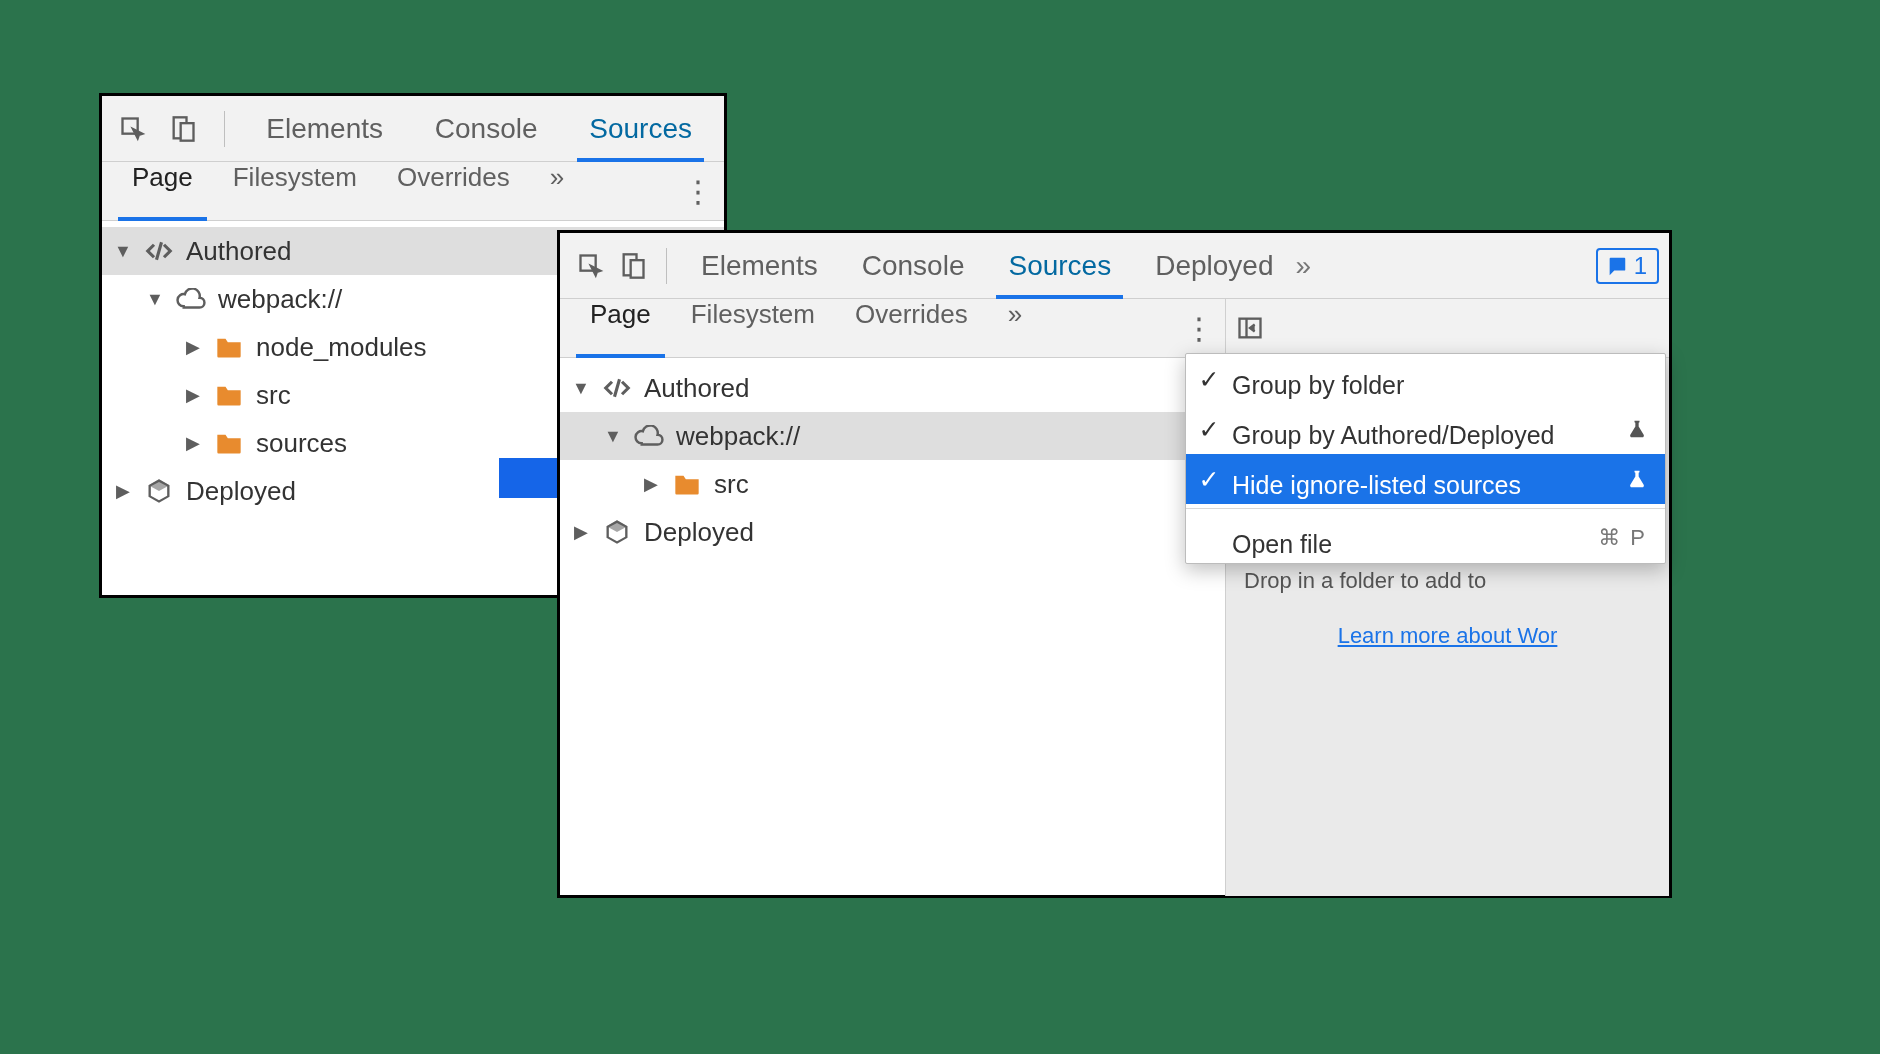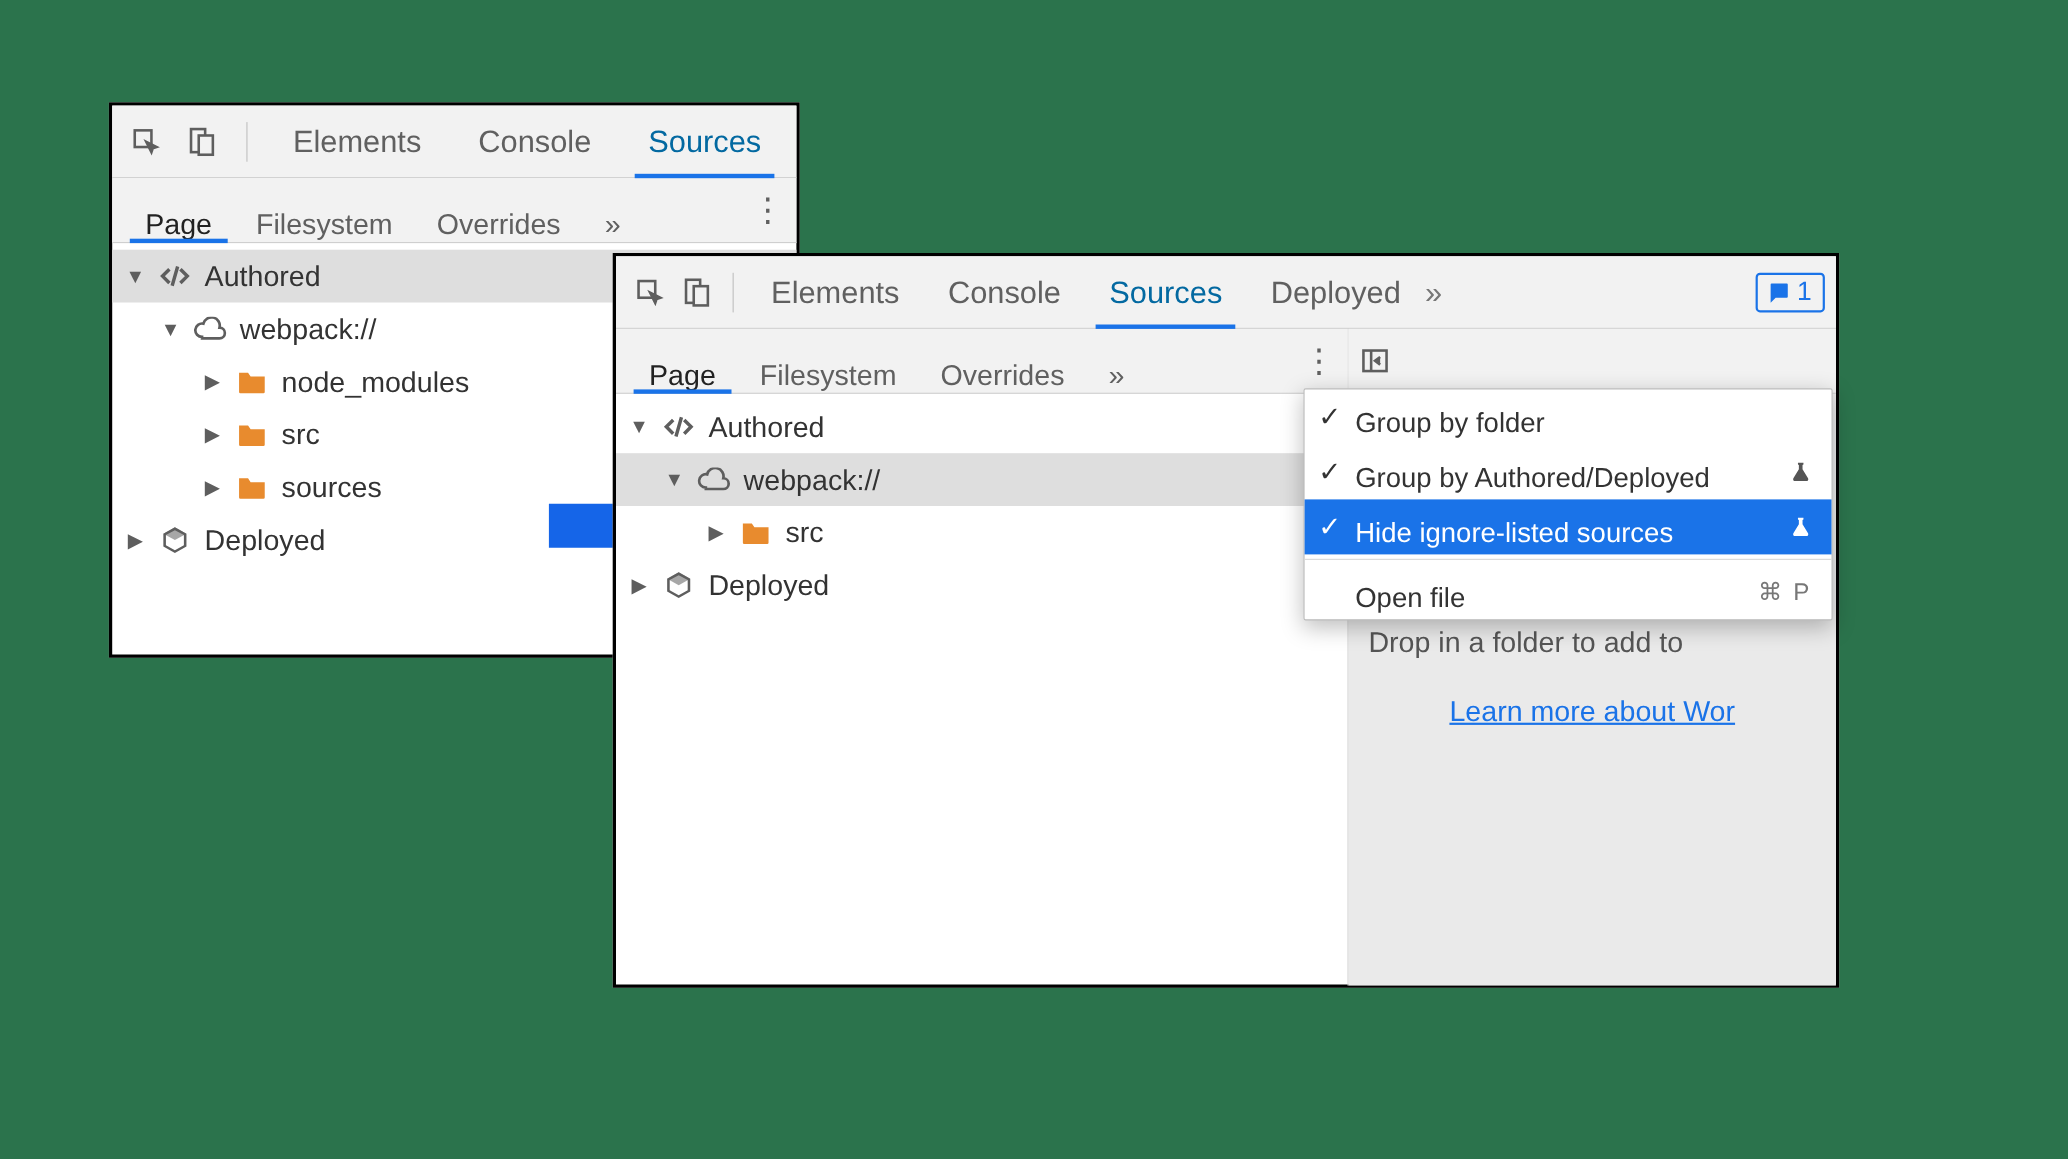--- a/index.html
+++ b/index.html
@@ -86,21 +86,21 @@
     height: 58px;
     background: #f2f2f2;
     border-bottom: 1px solid #cfcfcf;
     padding: 0 10px;
     font-size: 26px;
   }
   .subtabs .stab {
     padding: 0 20px;
     height: 100%;
     display: flex;
-    align-items: flex-end;
+    align-items: flex-start;
     color: #606060;
     position: relative;
   }
   .subtabs .stab.active {
     color: #222;
     font-weight: 500;
   }
   .subtabs .stab.active::after {
     content: "";
     position: absolute;
@@ -184,21 +184,21 @@
     margin: 4px 0;
   }
   .menu .shortcut {
     color: #777;
     font-size: 22px;
     letter-spacing: 2px;
   }
 
   
   .workspace-hint {
-    font-size: 26px;
+    font-size: 22px;
     color: #555;
     padding: 14px 18px;
     line-height: 1.7;
   }
   .workspace-hint a {
     color: #1a73e8;
   }
 
   
   .big-arrow {

